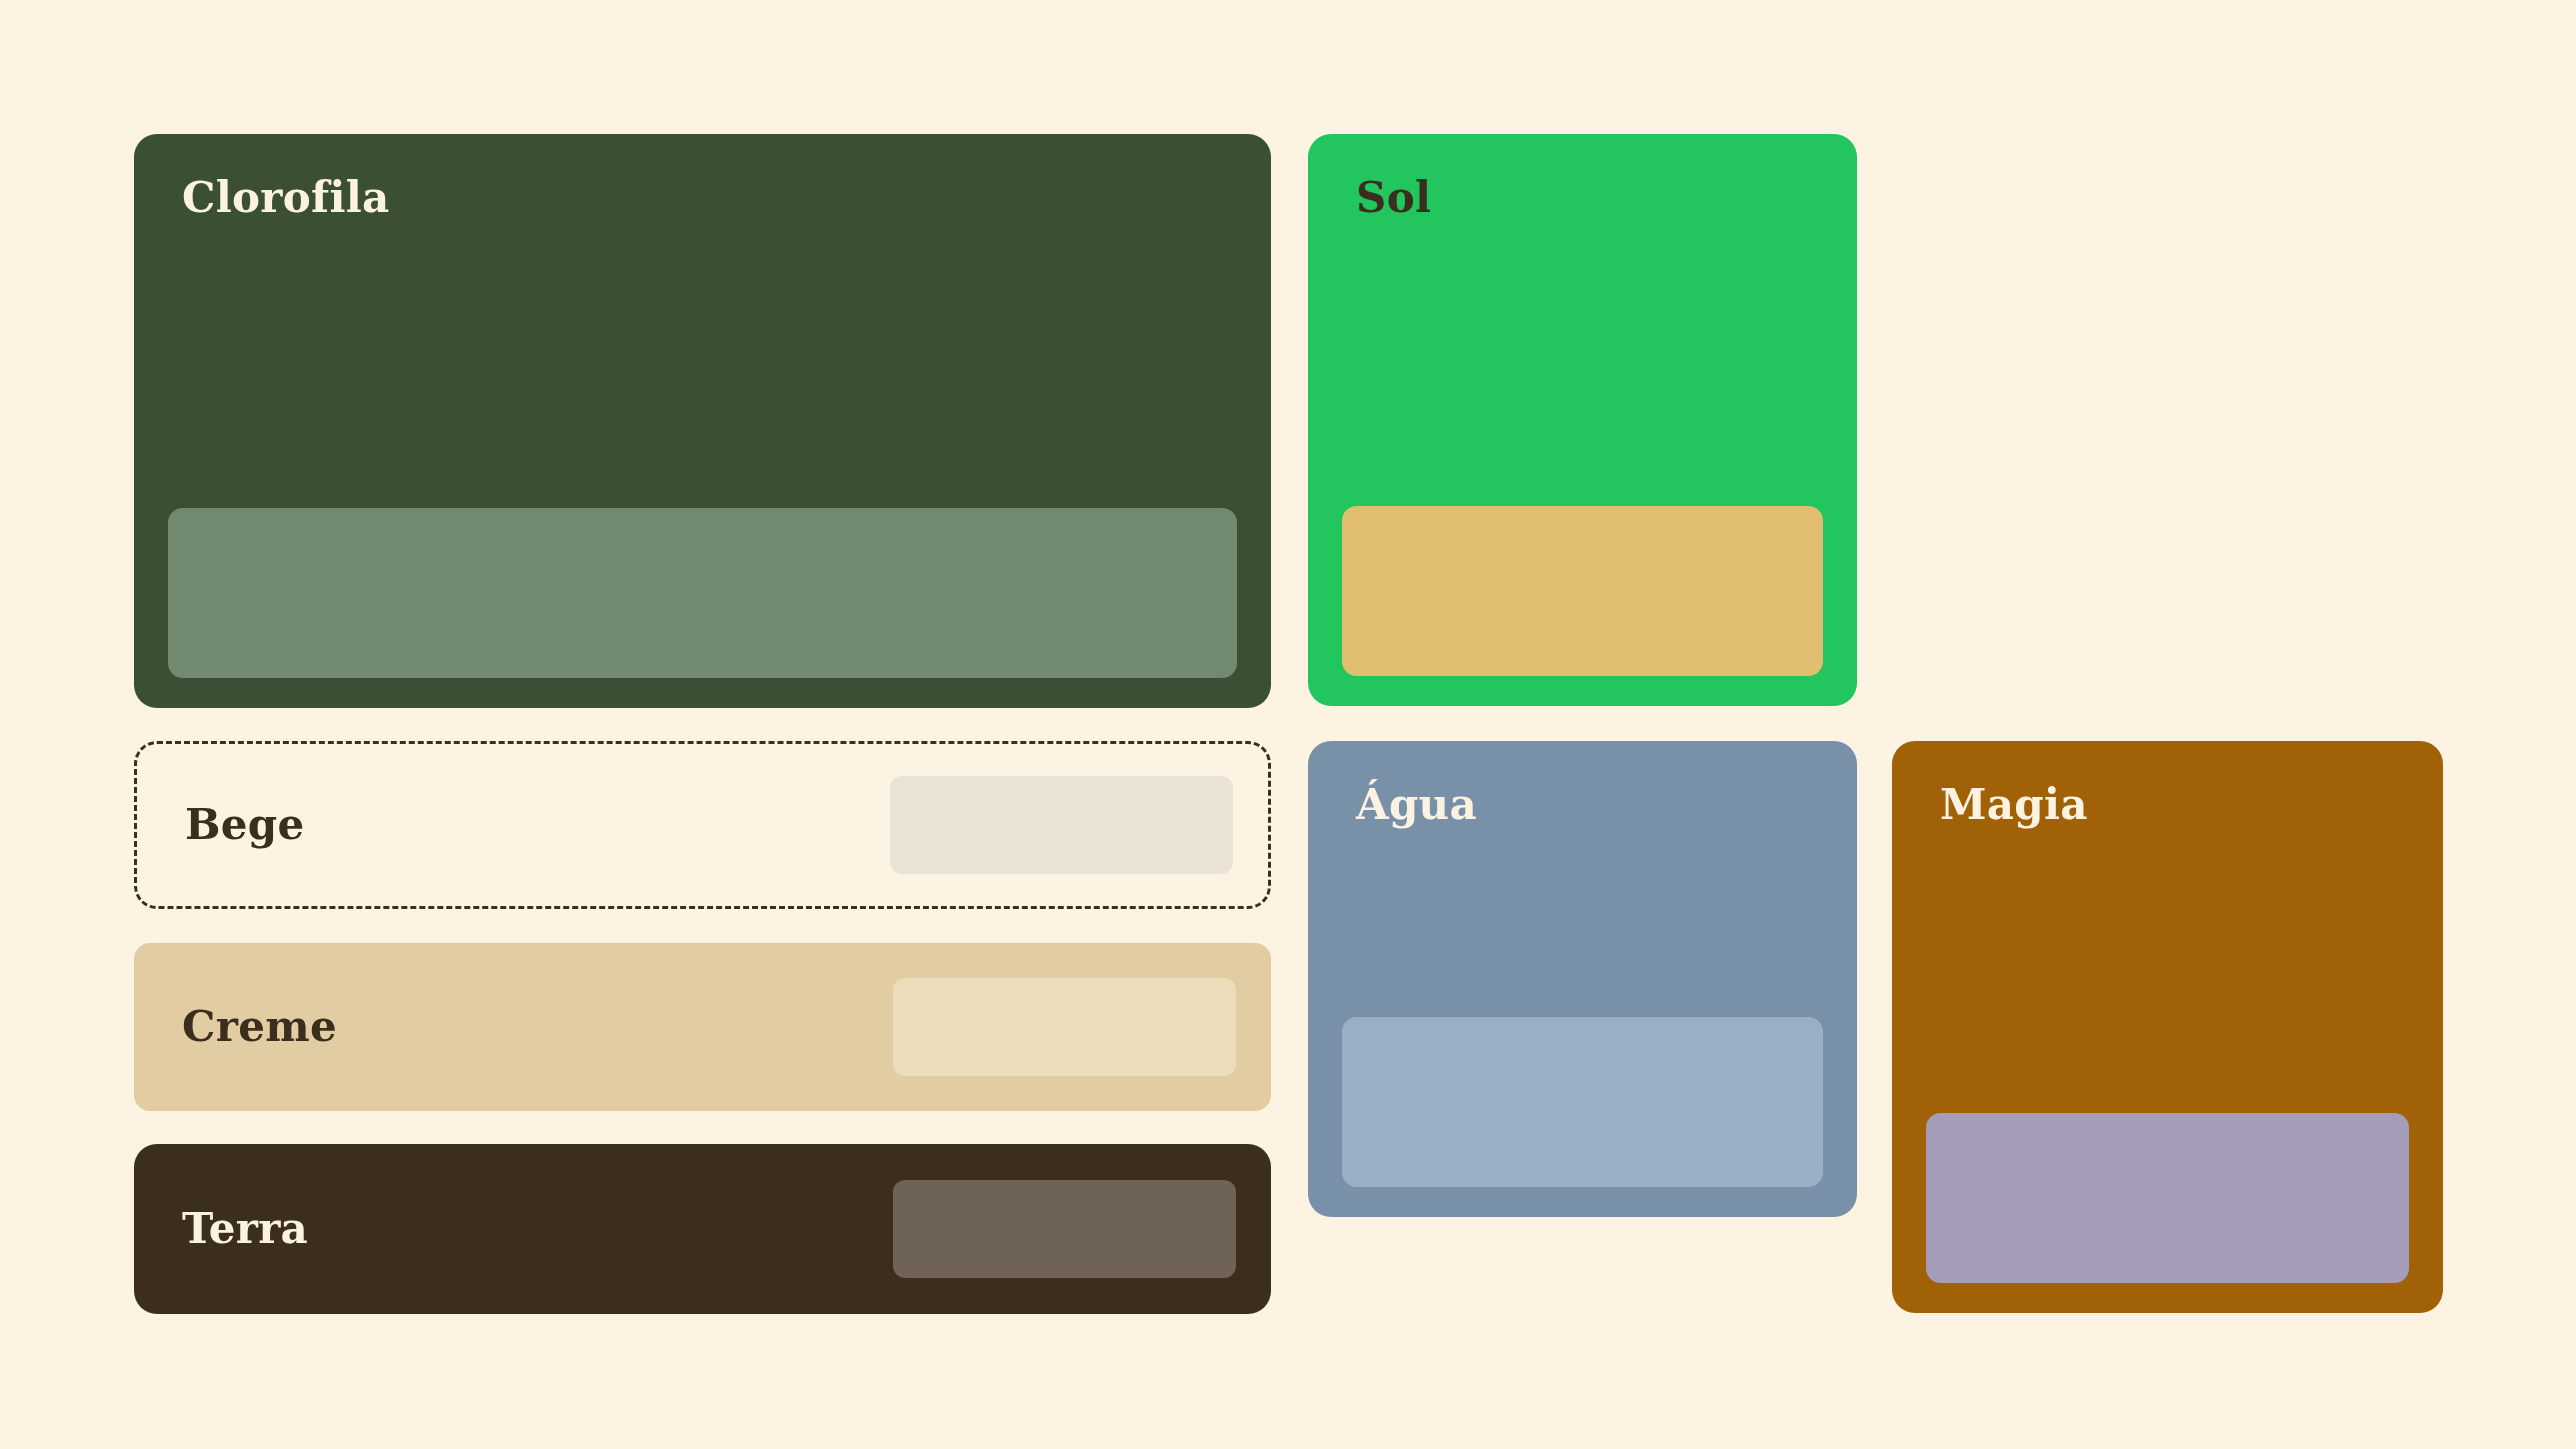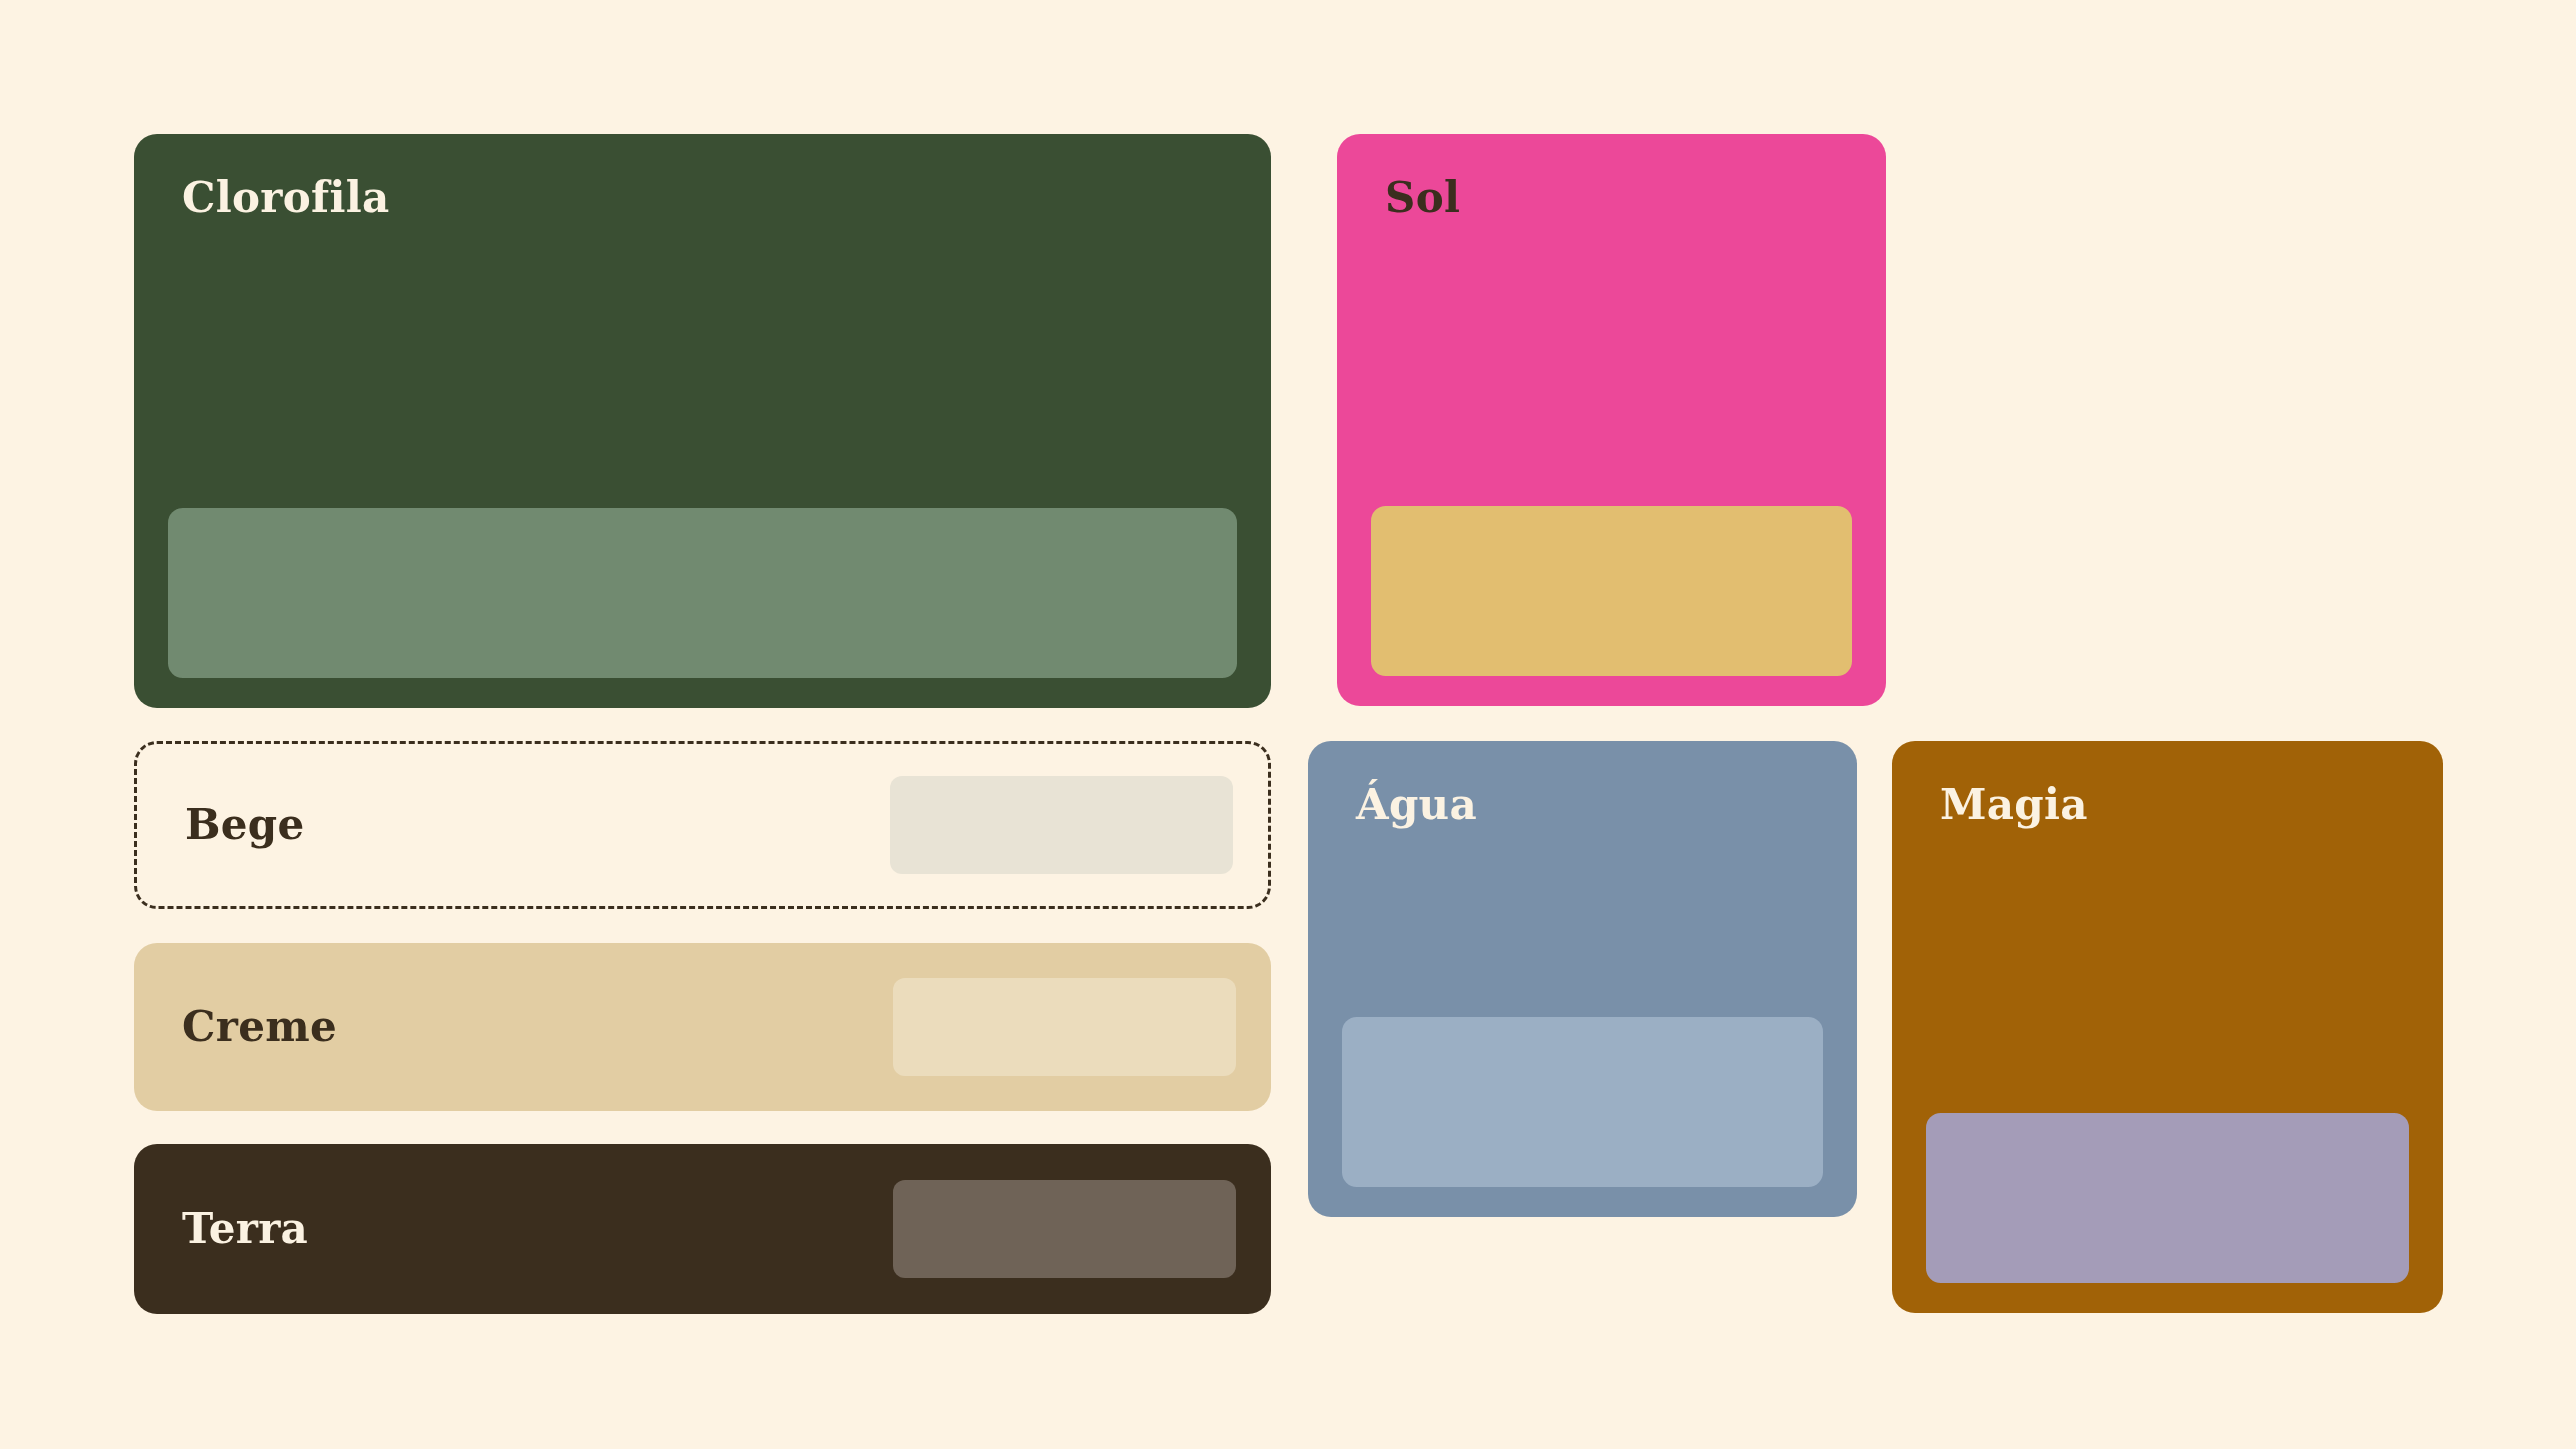--- a/index.html
+++ b/index.html
@@ -67,21 +67,21 @@
 
   
   .card-dashed {
     border: 3.4px dashed #3B2E1E;
     background: transparent;
   }
 
   
   #card-clorofila { left: 134px;  top: 134px;  width: 1137px; height: 574px; }
   #card-bege      { left: 134px;  top: 741px; width: 1137px; }
-  #card-creme     { left: 134px;  top: 943px; width: 1137px; }
+  #card-creme     { left: 134px;  top: 943px; width: 1137px; border-radius: 16px; }
   #card-marrom    { left: 134px;  top: 1144px; width: 1137px; height: 170px; }
 
   #card-sol       { left: 1308px; top: 134px;  width: 549px;  height: 572px; }
   #card-terra     { left: 1892px; top: 134px;  width: 551px;  height: 572px; }
   #card-agua      { left: 1308px; top: 741px; width: 549px;  height: 476px; }
   #card-magia     { left: 1892px; top: 741px; width: 551px;  height: 572px; }
 
   #card-marrom .inner-swatch,
   #card-creme .inner-swatch,
   #card-bege .inner-swatch { height: 98px; }
@@ -104,21 +104,21 @@
   <div class="swatch-card card-row" id="card-creme" style="background-color: rgb(226, 205, 163);">
     <span class="card-label" style="color: rgb(59, 46, 30);">Creme</span>
     <div class="inner-swatch" style="background-color: rgb(235, 220, 188);"></div>
   </div>
 
   <div class="swatch-card card-row" id="card-marrom" style="background-color: rgb(59, 46, 30);">
     <span class="card-label" style="color: rgb(251, 242, 226);">Terra</span>
     <div class="inner-swatch" style="background-color: rgb(111, 99, 87);"></div>
   </div>
 
-  <div class="swatch-card card-tall" id="card-sol" style="background-color: #ec4899; margin-left: 29px;">
+  <div class="swatch-card card-tall" id="card-sol" style="background-color: #22c55e;">
     <span class="card-label" style="color: rgb(59, 46, 30);">Sol</span>
     <div class="inner-swatch" style="background-color: rgb(226, 190, 112);"></div>
   </div>
 
 
   <div class="swatch-card card-tall" id="card-agua" style="background-color: rgb(121, 144, 169);">
     <span class="card-label" style="color: rgb(251, 242, 226);">Água</span>
     <div class="inner-swatch" style="background-color: rgb(155, 175, 196);"></div>
   </div>
 

